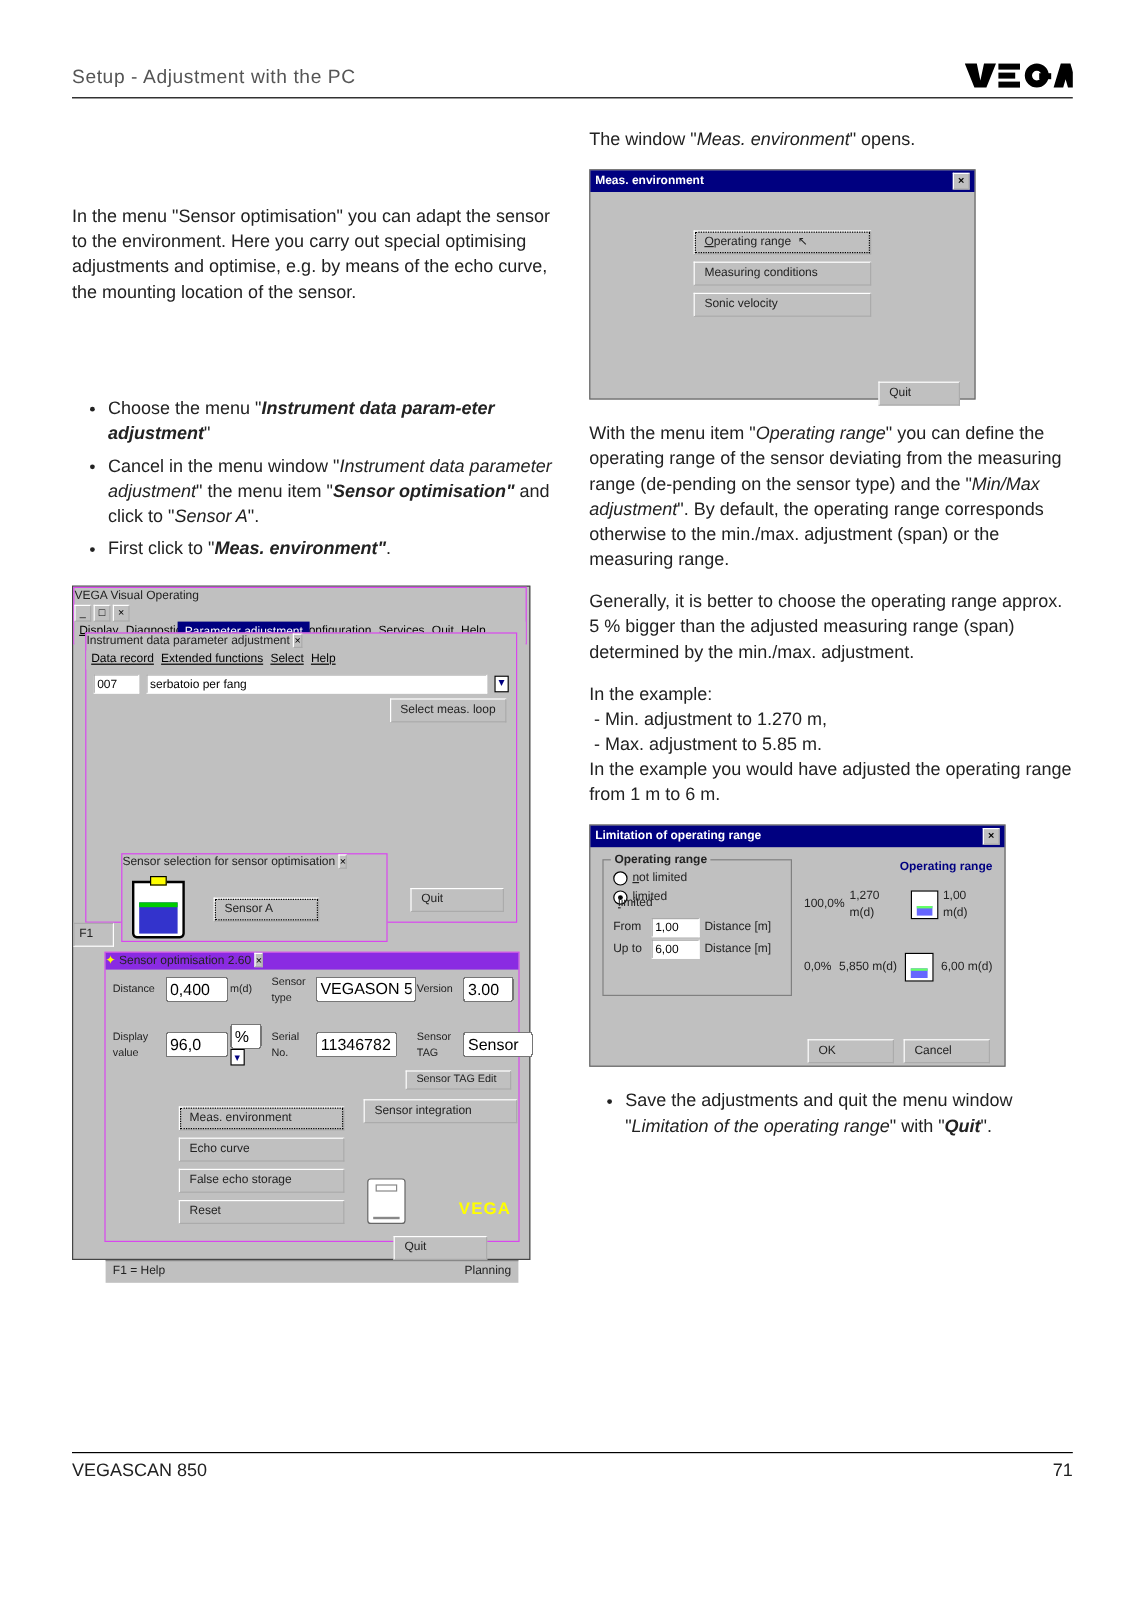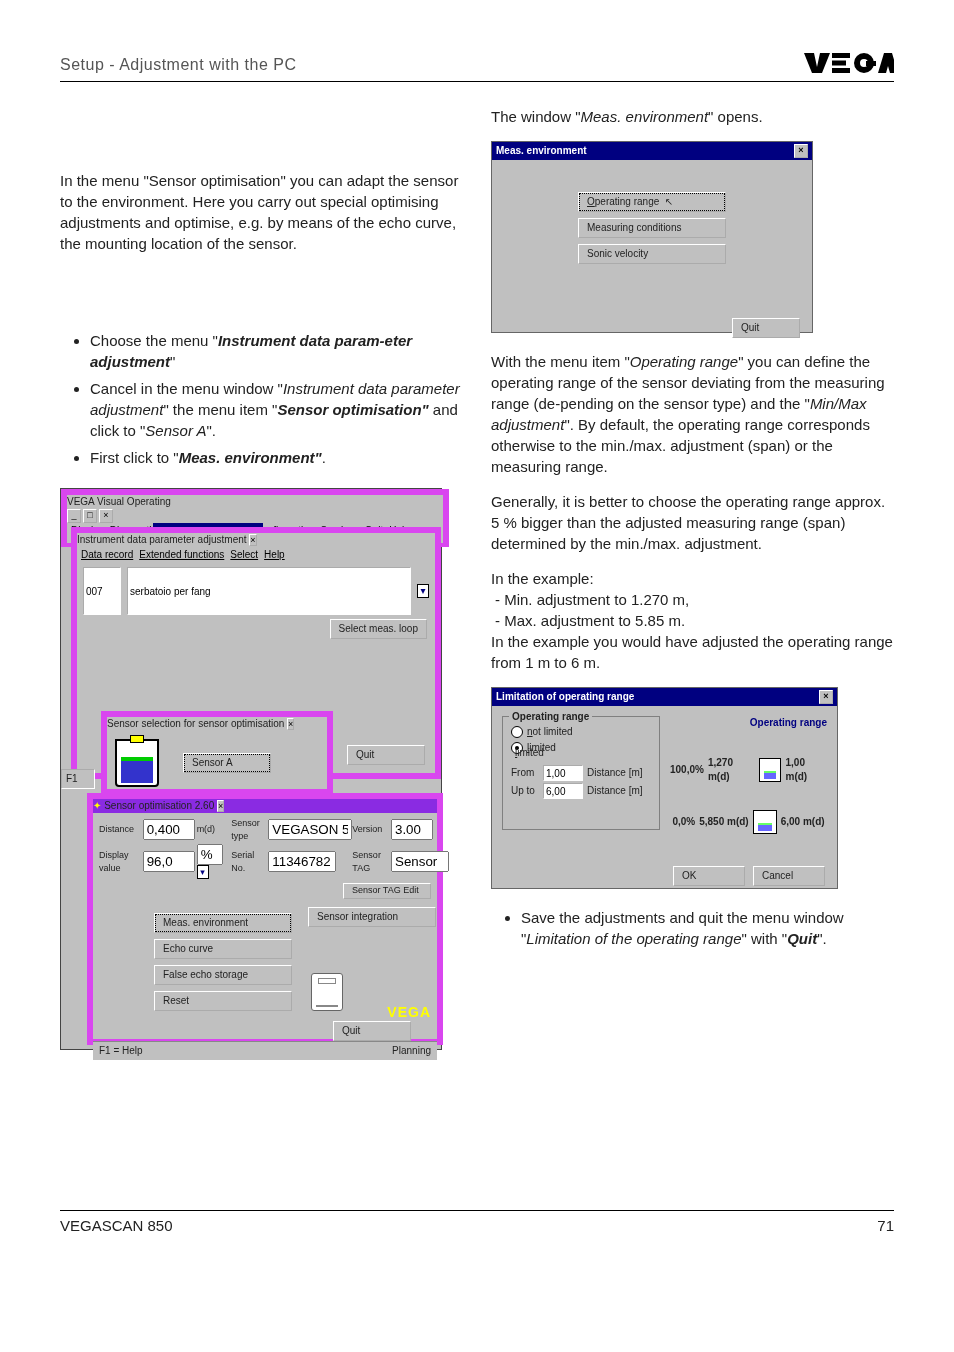--- a/index.html
+++ b/index.html
@@ -116,21 +116,21 @@
     width: 34px; height: 14px; border: 1px inset #fff;
     background: #fff; font-size: 10px; padding: 0 2px;
   }
   .rightpanel {
     flex: 1;
     padding-left: 10px;
     font-size: 10px;
     position: relative;
   }
   .rightpanel .title { color: #000080; font-weight: bold; text-align: right; margin-bottom: 10px; }
-  .rline { display: flex; align-items: center; justify-content: center; gap: 4px; margin: 26px 0; font-weight: bold; }
+  .rline { display: flex; align-items: center; justify-content: space-between; gap: 4px; margin: 10px 0; }
   .tankicon {
     width: 22px; height: 22px;
     border: 1px solid #000; background: #fff;
     display: inline-block; position: relative;
   }
   .tankicon::before {
     content: ""; position: absolute; left: 4px; right: 4px;
     top: 12px; bottom: 2px; background: #66f;
   }
   .tankicon::after {
@@ -143,27 +143,27 @@
   .bigfig {
     border: 1px solid #444;
     margin-top: 20px;
     font-family: "MS Sans Serif", Arial, sans-serif;
     font-size: 10px;
     background: #c0c0c0;
     position: relative;
     width: 380px;
     height: 560px;
   }
-  .bigfig .winwrap { position: absolute; border: 6px solid #d946ef; background: #c0c0c0; }
+  .bigfig .winwrap { position: absolute; border: 1px solid #d946ef; background: #c0c0c0; }
   .bigfig .menu { background: #c0c0c0; color: #000; padding: 1px 4px; font-size: 10px; display: flex; gap: 6px; flex-wrap: wrap; }
   .bigfig .menu span { text-decoration: underline; }
   .statusrow { display: flex; gap: 6px; align-items: center; padding: 4px 6px; }
   .statusrow input {
     border: 1px inset #fff; background: #fff;
-    font-size: 10px; padding: 16px 2px; height: 14px;
+    font-size: 10px; padding: 0 2px; height: 14px;
   }
   .tank {
     width: 50px; height: 54px; border: 2px solid #000;
     background: #fff; position: relative; margin: 4px;
     border-radius: 0 0 4px 4px;
   }
   .tank::before {
     content: ""; position: absolute; left: 4px; right: 4px;
     bottom: 2px; top: 16px; background: #33c;
   }
@@ -310,21 +310,21 @@
           </div>
         </div>
 
         <div class="f1box">F1</div>
 
         <div class="winwrap" style="left:26px;top:304px;width:344px;height:240px;">
           <div class="titlebar" style="background:#8a2be2">
             <span><span style="color:#ff0">✦ </span><span>Sensor optimisation  2.60</span></span>
             <span class="xbtn">×</span>
           </div>
-          <div style="padding:4px 6px;display:grid;grid-template-columns:auto 50px auto auto 80px auto 40px;gap:2px 4px;font-size:9px;align-items:center">
+          <div style="padding:4px 6px;display:grid;grid-template-columns:auto 50px auto auto 80px auto 40px;gap:16px 4px;font-size:9px;align-items:center">
             <span>Distance</span>
             <input readonly="" style="width: 44px;" value="0,400">
             <span>m(d)</span>
             <span>Sensor type</span>
             <input readonly="" style="width: 76px;" value="VEGASON 51 V">
             <span>Version</span>
             <input readonly="" style="width: 34px;" value="3.00">
 
             <span>Display value</span>
             <input readonly="" style="width: 44px;" value="96,0">

